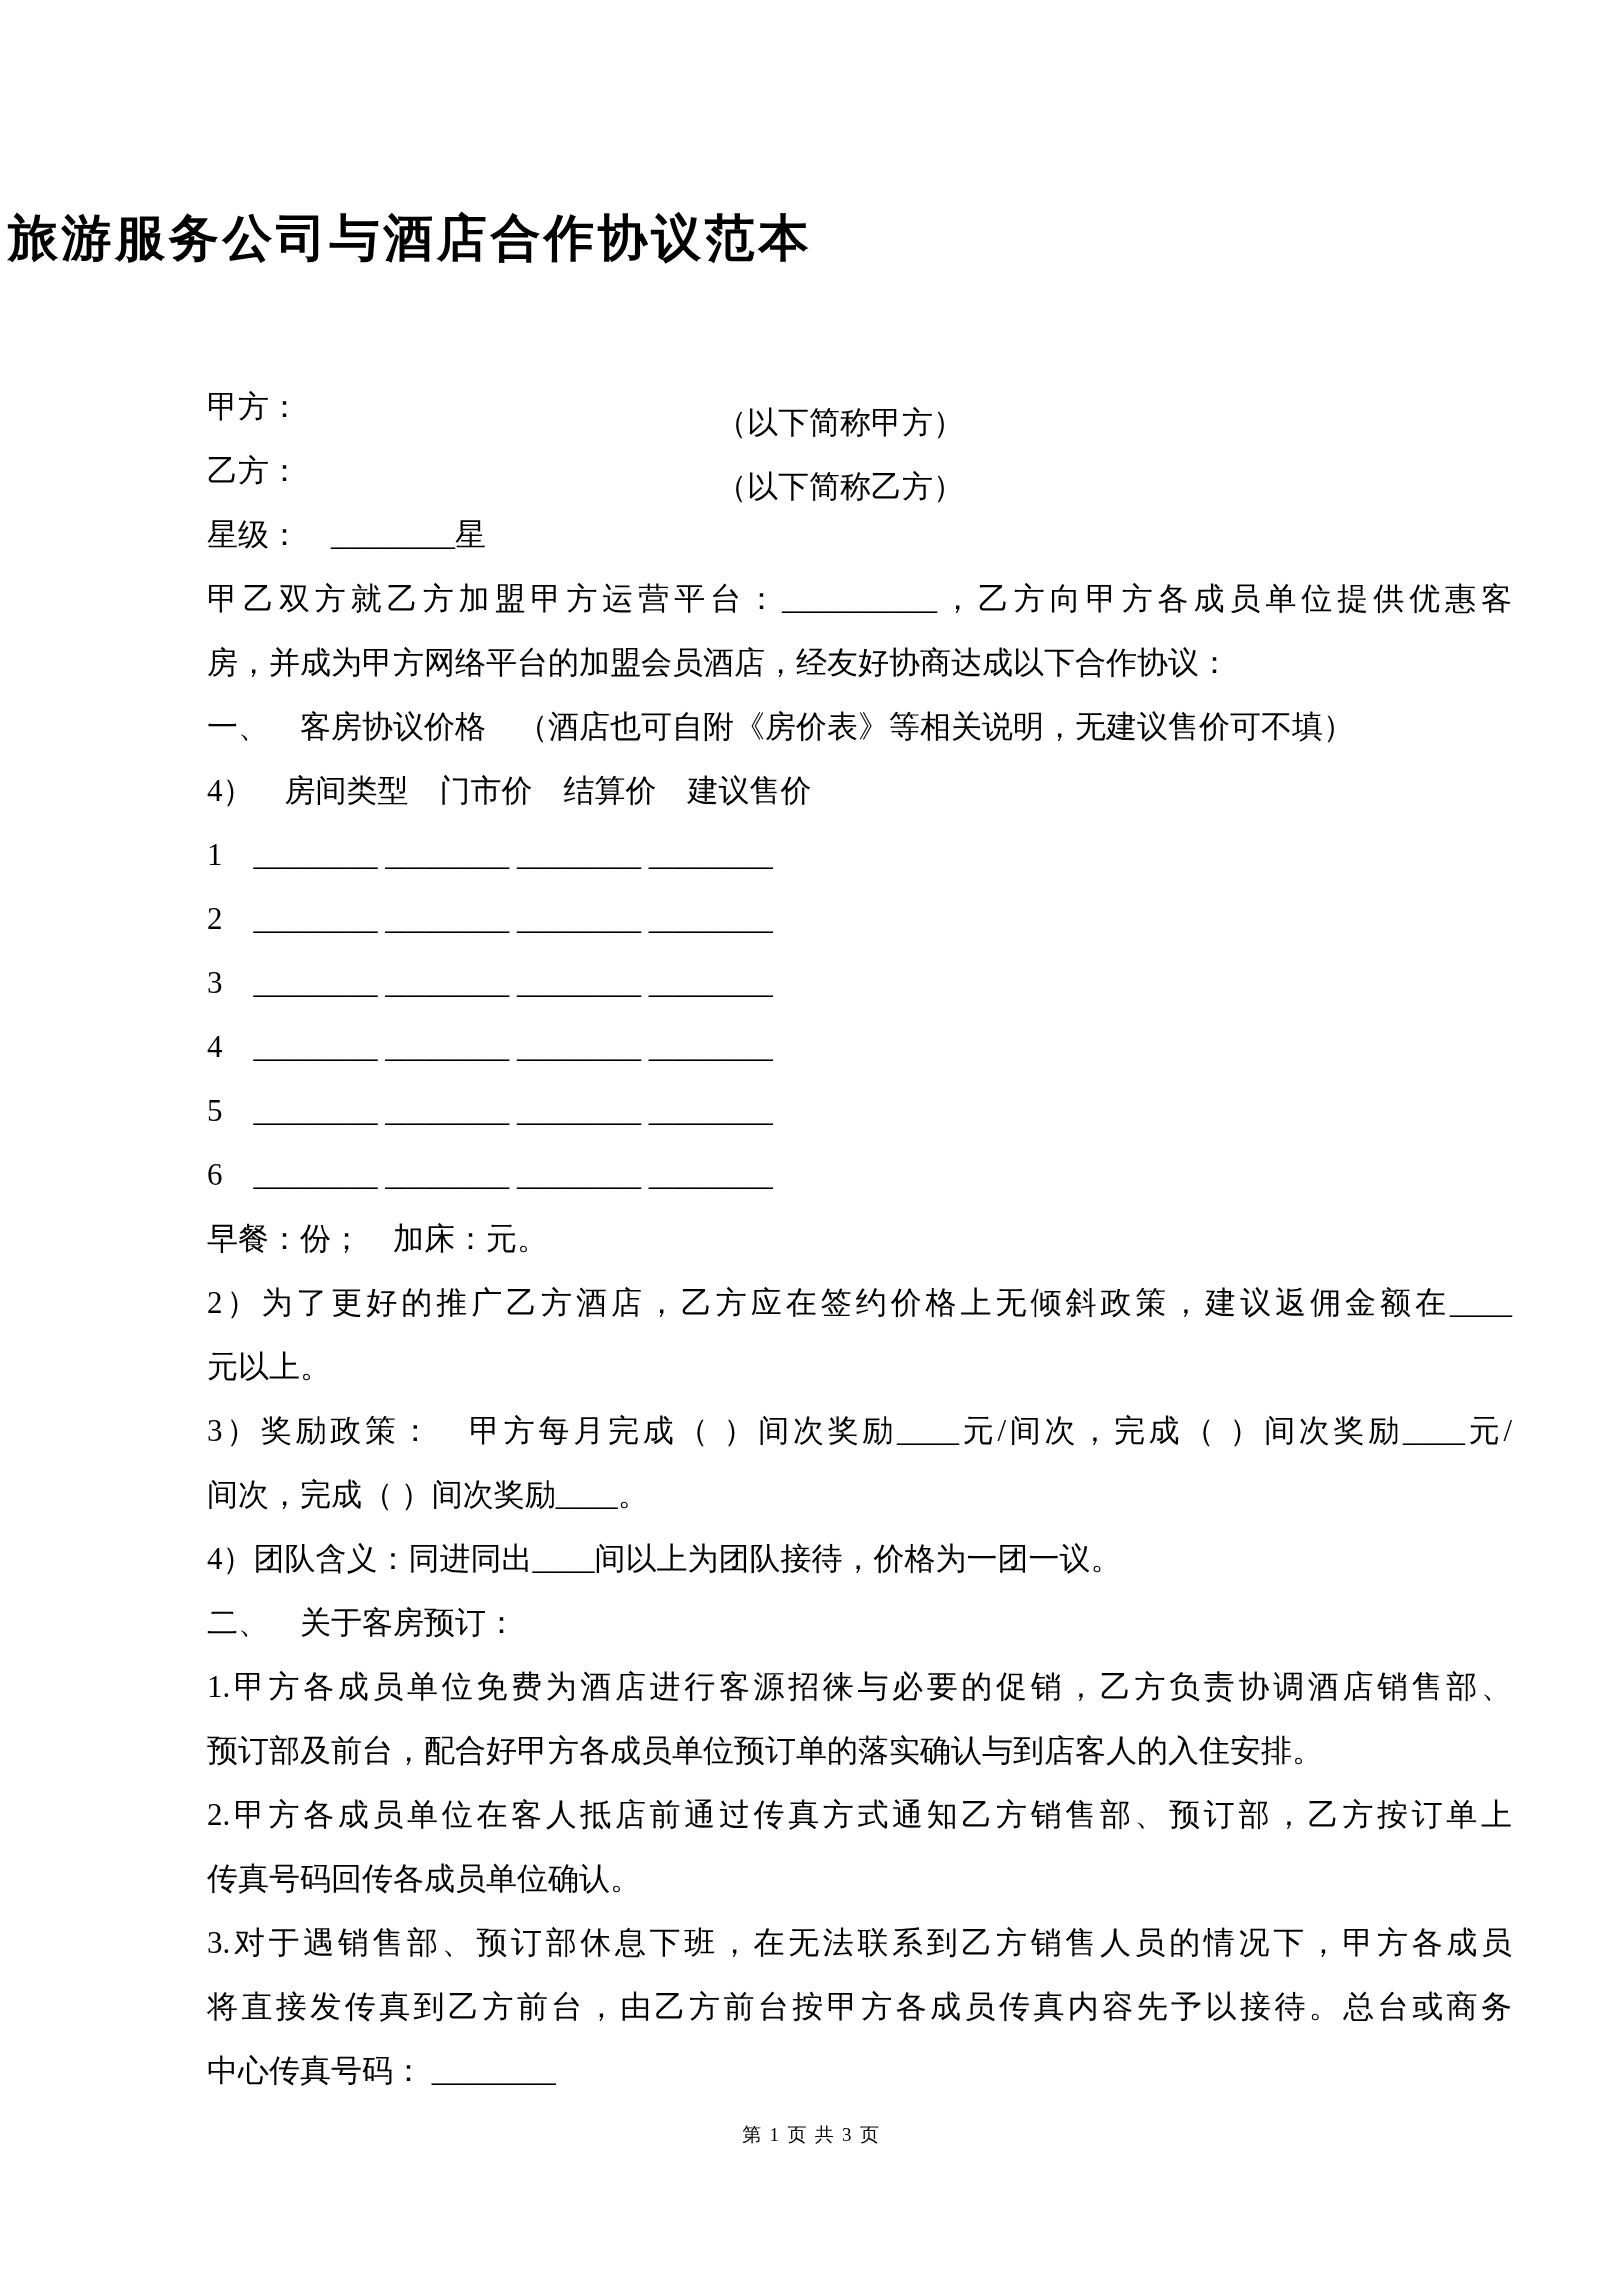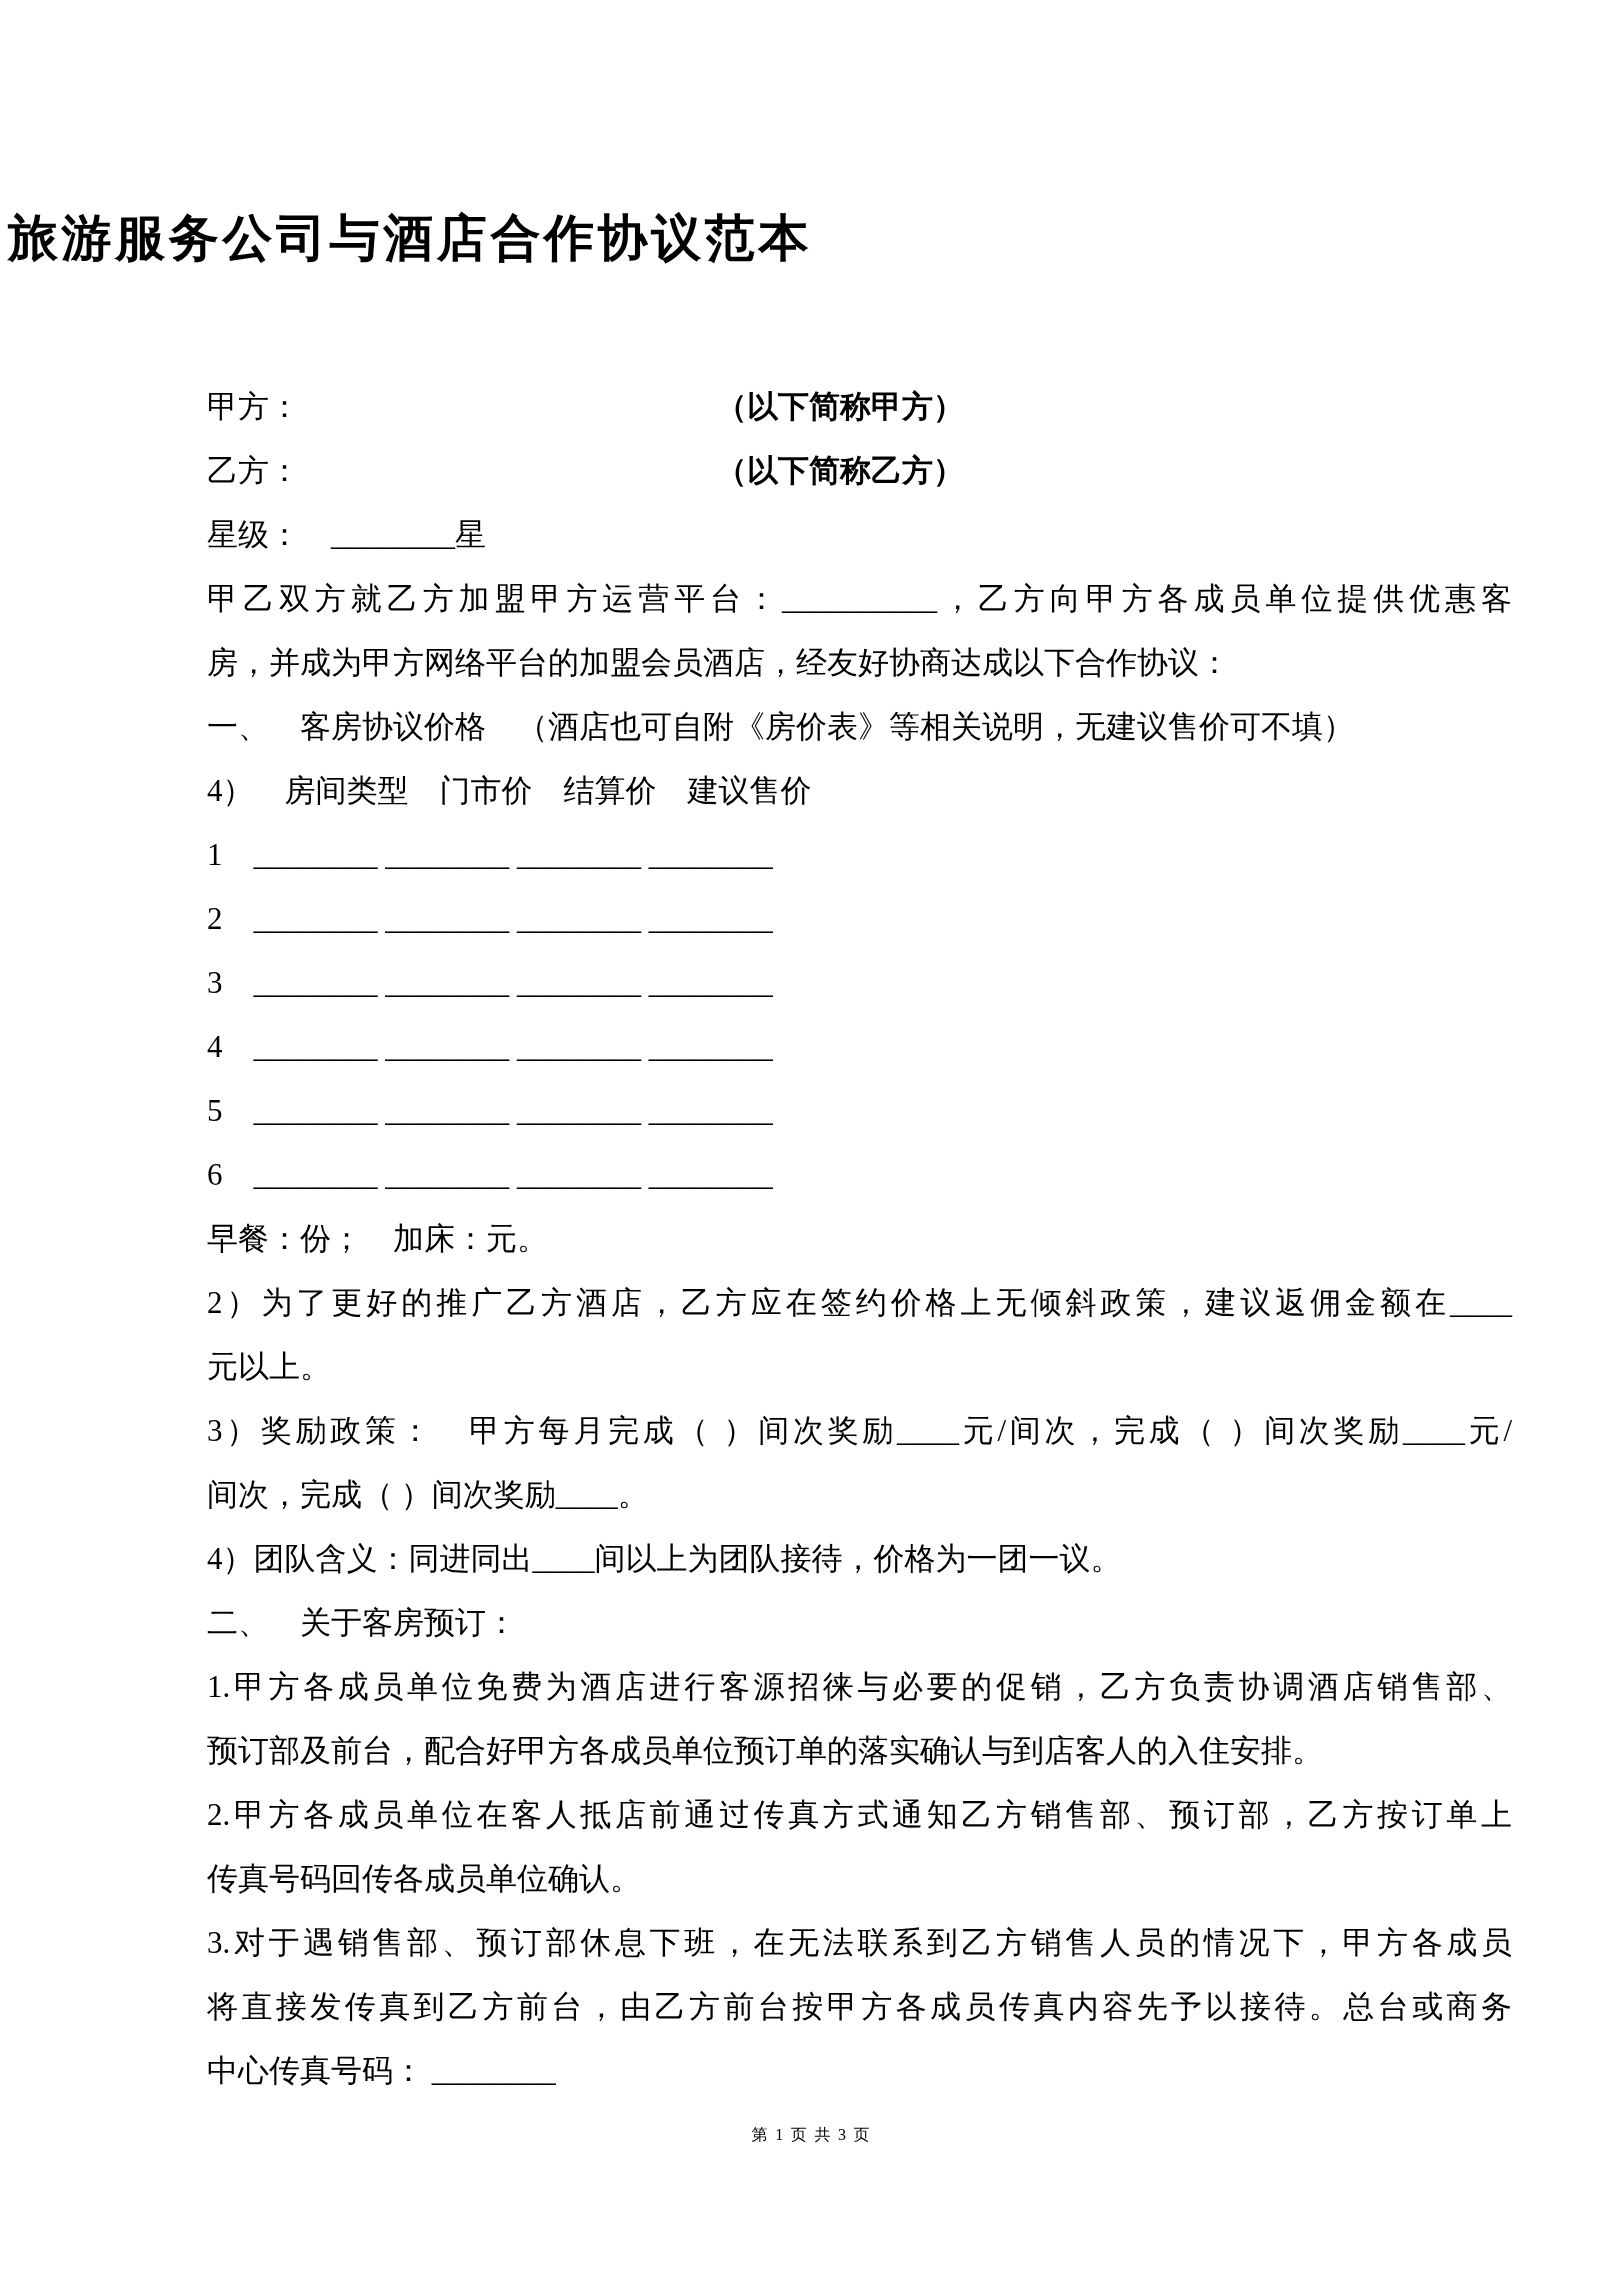--- a/index.html
+++ b/index.html
@@ -35,27 +35,27 @@
     white-space:nowrap;
     text-align:left;
   }
   .line.justify{
     white-space:normal;
     text-align:justify;
     text-align-last:justify;
   }
   .line .note{
     position:absolute;
-    left:509px;top:0;font-weight:bold;
+    left:509px;top:16px;
   }
   .footer{
     position:absolute;
     top:2117px;left:0;width:100%;
     text-align:center;
-    font-size:16px;
+    font-size:19px;
     letter-spacing:1.8px;
     line-height:36px;
   }
 </style>
 </head>
 <body>
 
 <div class="page">
   <h1 class="title">旅游服务公司与酒店合作协议范本</h1>
   <div class="content" id="lines">

